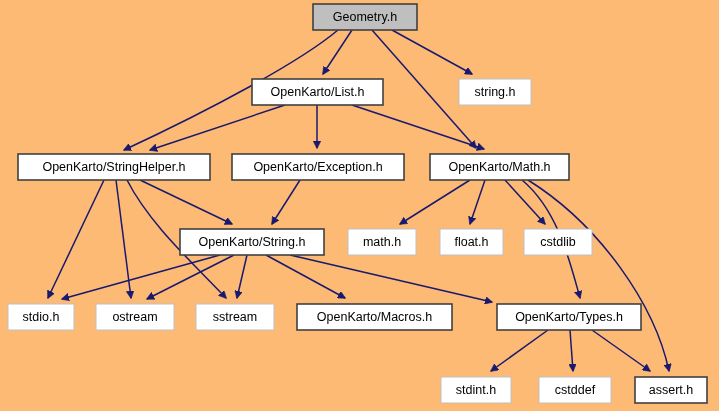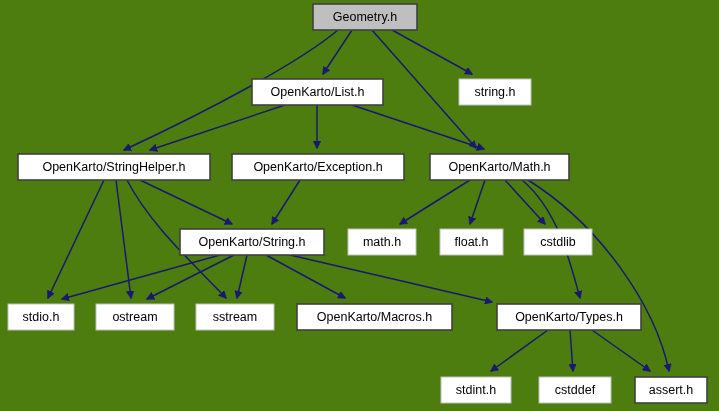--- a/index.html
+++ b/index.html
@@ -4,21 +4,21 @@
 <style>
   html, body {
     margin: 0;
     padding: 0;
     background: #ffffff;
   }
   #graph-root {
     position: relative;
     width: 719px;
     height: 411px;
-    background: #4d7c0f;
+    background: #fdba74;
     font-family: "Liberation Sans", sans-serif;
     overflow: hidden;
   }
   svg#graph-canvas {
     position: absolute;
     left: 0;
     top: 0;
     width: 719px;
     height: 411px;
   }

